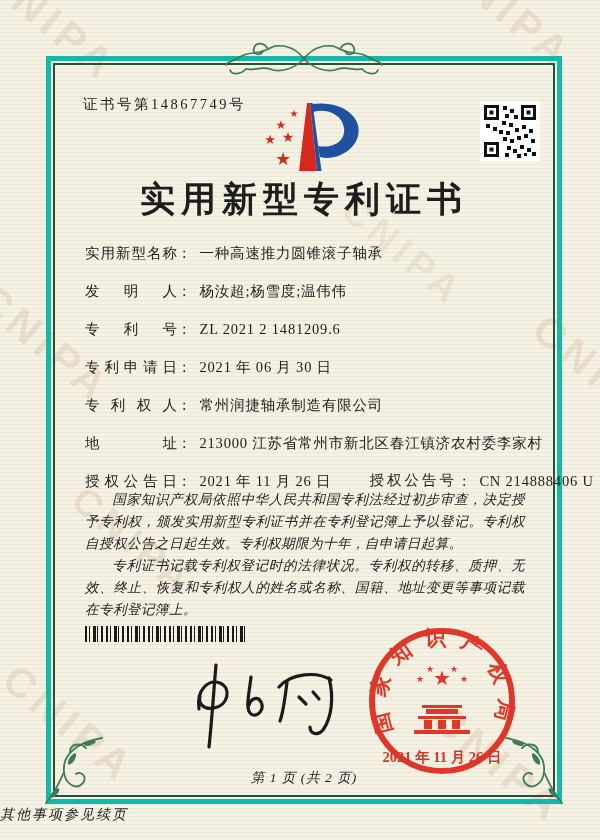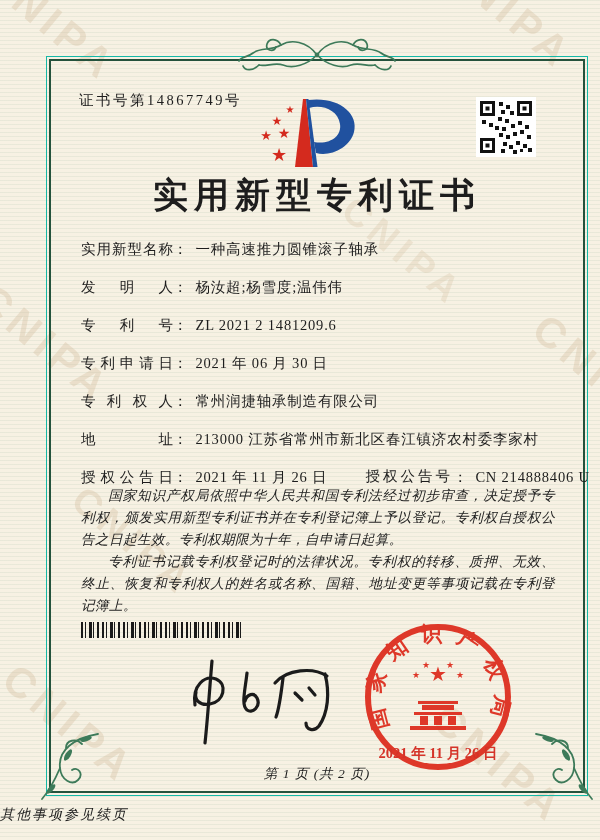--- a/index.html
+++ b/index.html
@@ -14,21 +14,21 @@
   
   .wm{position:absolute;z-index:1;font-family:"Liberation Sans","DejaVu Sans",sans-serif;
       font-weight:bold;font-size:42px;letter-spacing:6px;color:rgba(209,184,152,0.33);
       transform:rotate(40deg);white-space:nowrap;pointer-events:none;}
   .wm1{left:-28px;top:-2px;} .wm2{left:428px;top:-14px;}
   .wm3{left:-34px;top:320px;} .wm4{left:520px;top:350px;}
   .wm5{left:60px;top:520px;font-size:38px;} .wm6{left:-10px;top:700px;}
   .wm7{left:420px;top:740px;} .wm8{left:330px;top:230px;font-size:38px;color:rgba(209,184,152,0.26);}
   
   .frame{position:absolute;left:46px;top:56px;width:506px;height:738px;z-index:2;
-         border:1px solid #14b8a6;padding-left:34px;}
+         border:5px solid #14b8a6;}
   .frame::before{content:"";position:absolute;inset:2px;border:2px solid #24523c;}
   .inner{position:absolute;inset:0;z-index:4;}
   
   .orn{position:absolute;z-index:5;pointer-events:none;}
   .orn-top{left:50%;top:-23px;transform:translateX(-50%);}
   .orn-bl{left:-9px;bottom:-9px;}
   .orn-br{right:-9px;bottom:-9px;transform:scaleX(-1);}
   
   .certno{position:absolute;left:32px;top:34px;font-size:14.5px;letter-spacing:2.5px;}
   .logo{position:absolute;left:209px;top:38px;}

